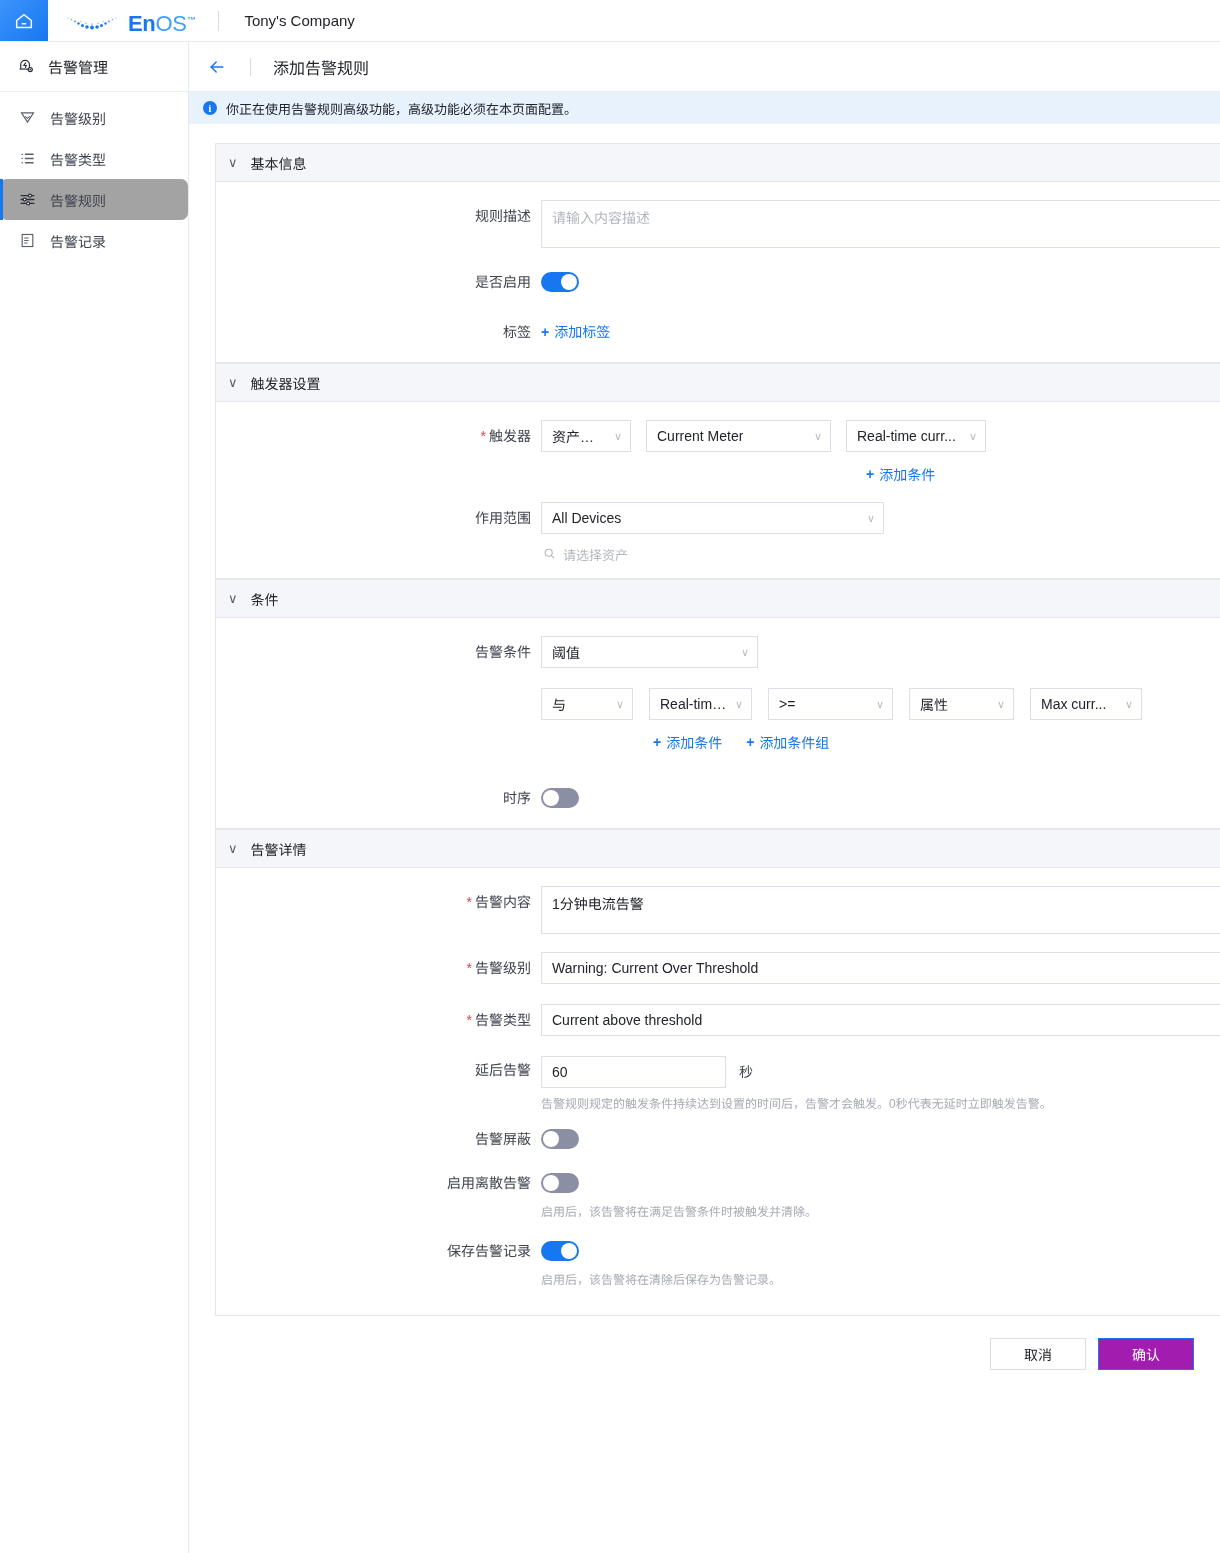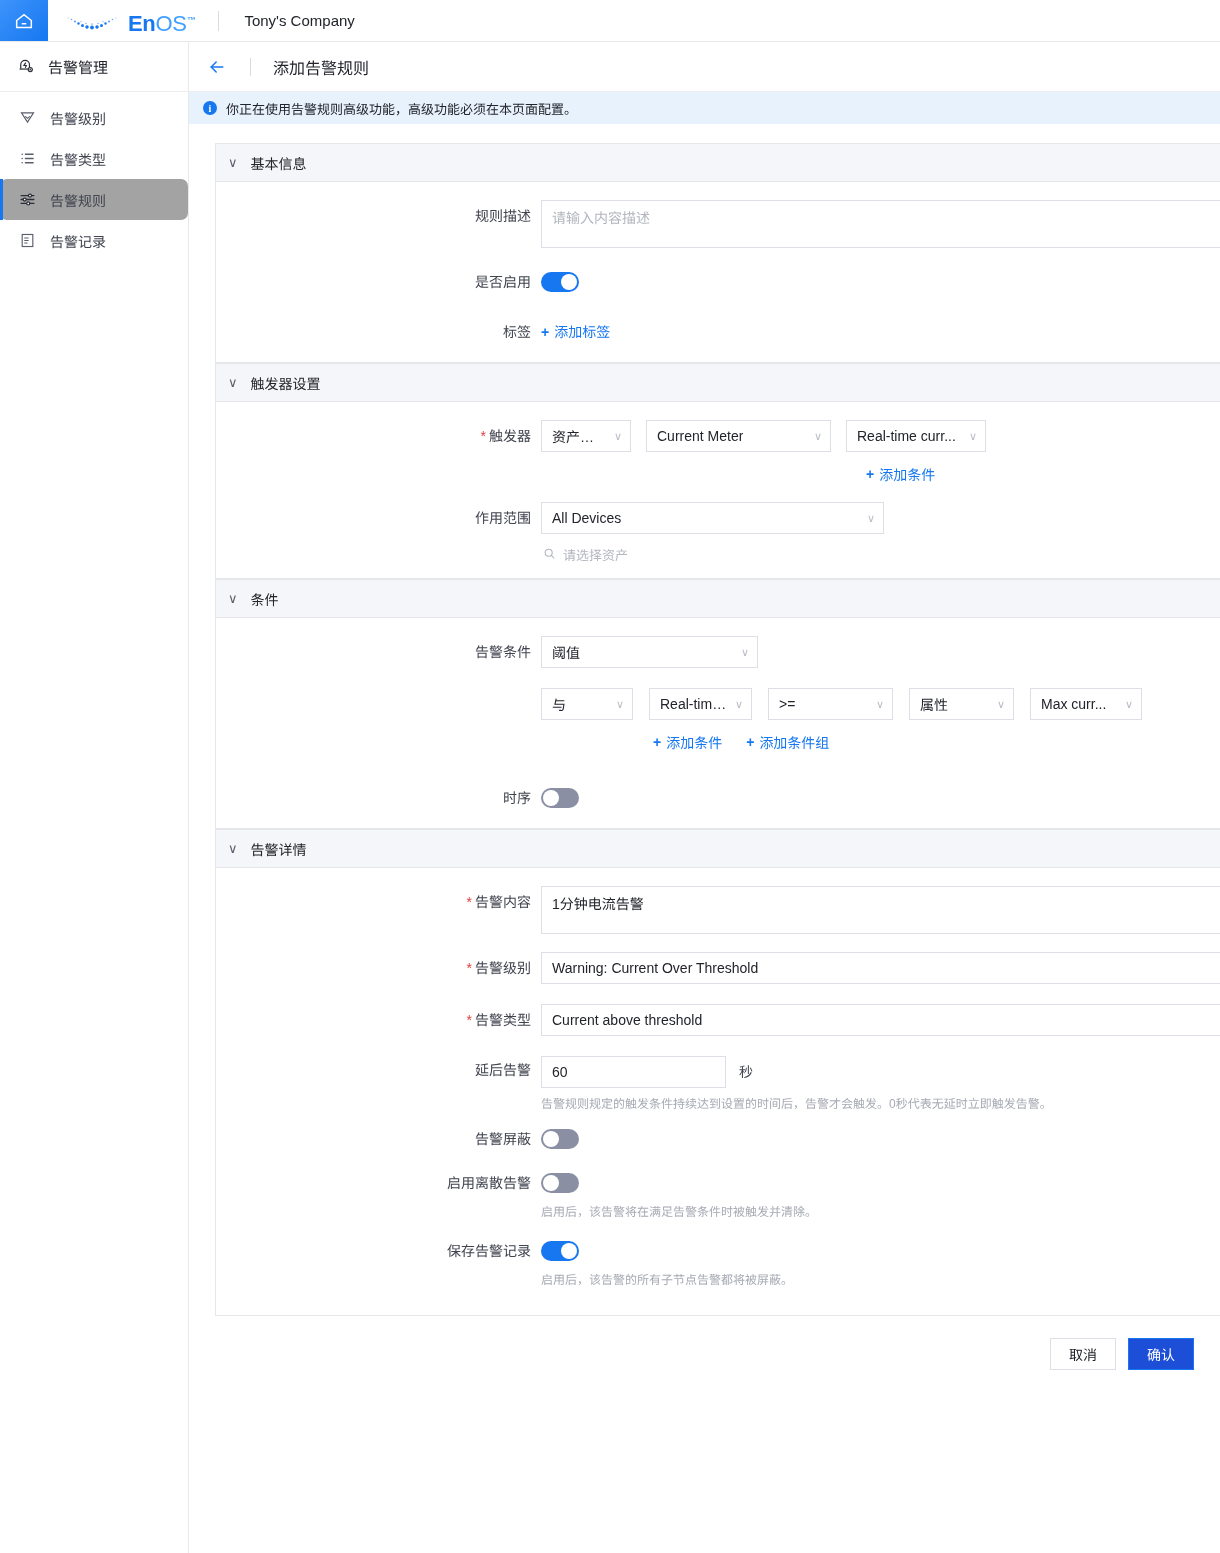--- a/index.html
+++ b/index.html
@@ -260,28 +260,28 @@
   .frow.tg { margin-bottom: 12px; }
   .frow.tg .flabel { line-height: 28px; }
 
   
   .footer {
     display: flex; justify-content: flex-end; gap: 12px;
     padding: 22px 26px 0 0;
   }
   .btn {
     height: 32px; min-width: 65px;
-    padding: 0 18px;
+    padding: 0 33px;
     font-size: 14px;
     cursor: pointer;
     display: inline-flex; align-items: center; justify-content: center;
     font-family: "Liberation Sans", sans-serif;
   }
   .btn-default { background: #fff; border: 1px solid #dcdfe6; color: #22242b; }
-  .btn-primary { background: #1d4ed8; border: 1px solid #1677f0; color: #fff; text-align: right; }
+  .btn-primary { background: #a21caf; border: 1px solid #1677f0; color: #fff; text-align: right; }
 </style>
 </head>
 <body>
 
 <div class="app">
 
   <div class="topbar">
     <div class="home-btn">
       <span>
         <svg width="22" height="22" viewBox="0 0 24 24" fill="none" stroke="#ffffff" stroke-width="1.6">
@@ -658,21 +658,21 @@
                 <div class="hint">启用后，该告警将在满足告警条件时被触发并清除。</div>
               </div>
             </div>
 
             <div class="frow tg" style="margin-top:16px;">
               <div class="flabel">
                 <span>保存告警记录</span>
               </div>
               <div class="fctl">
                 <span class="toggle on" style="margin-top:4px;"><span class="knob"></span></span>
-                <div class="hint">启用后，该告警的所有子节点告警都将被屏蔽。</div>
+                <div class="hint">启用后，该告警将在清除后保存为告警记录。</div>
               </div>
             </div>
 
           </div>
         </div>
 
         <div class="footer">
           <button class="btn btn-default">取消</button>
           <button class="btn btn-primary">确认</button>
         </div>

